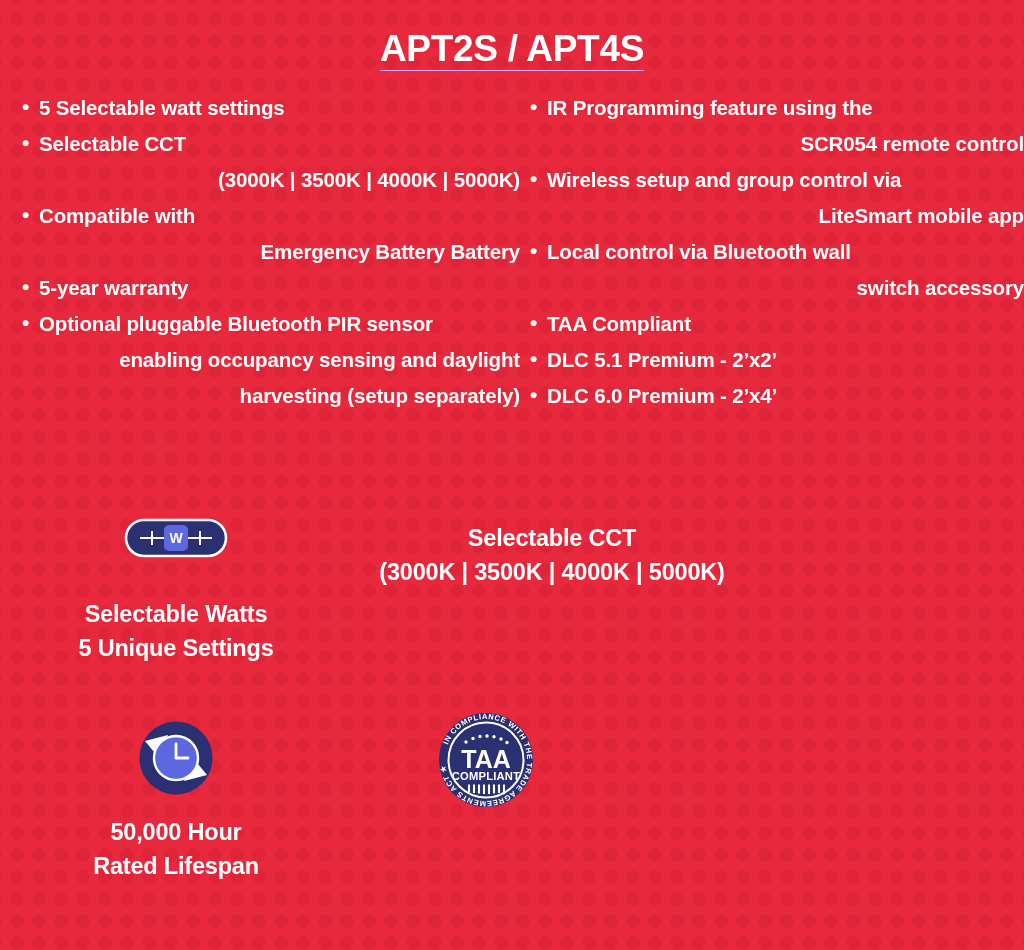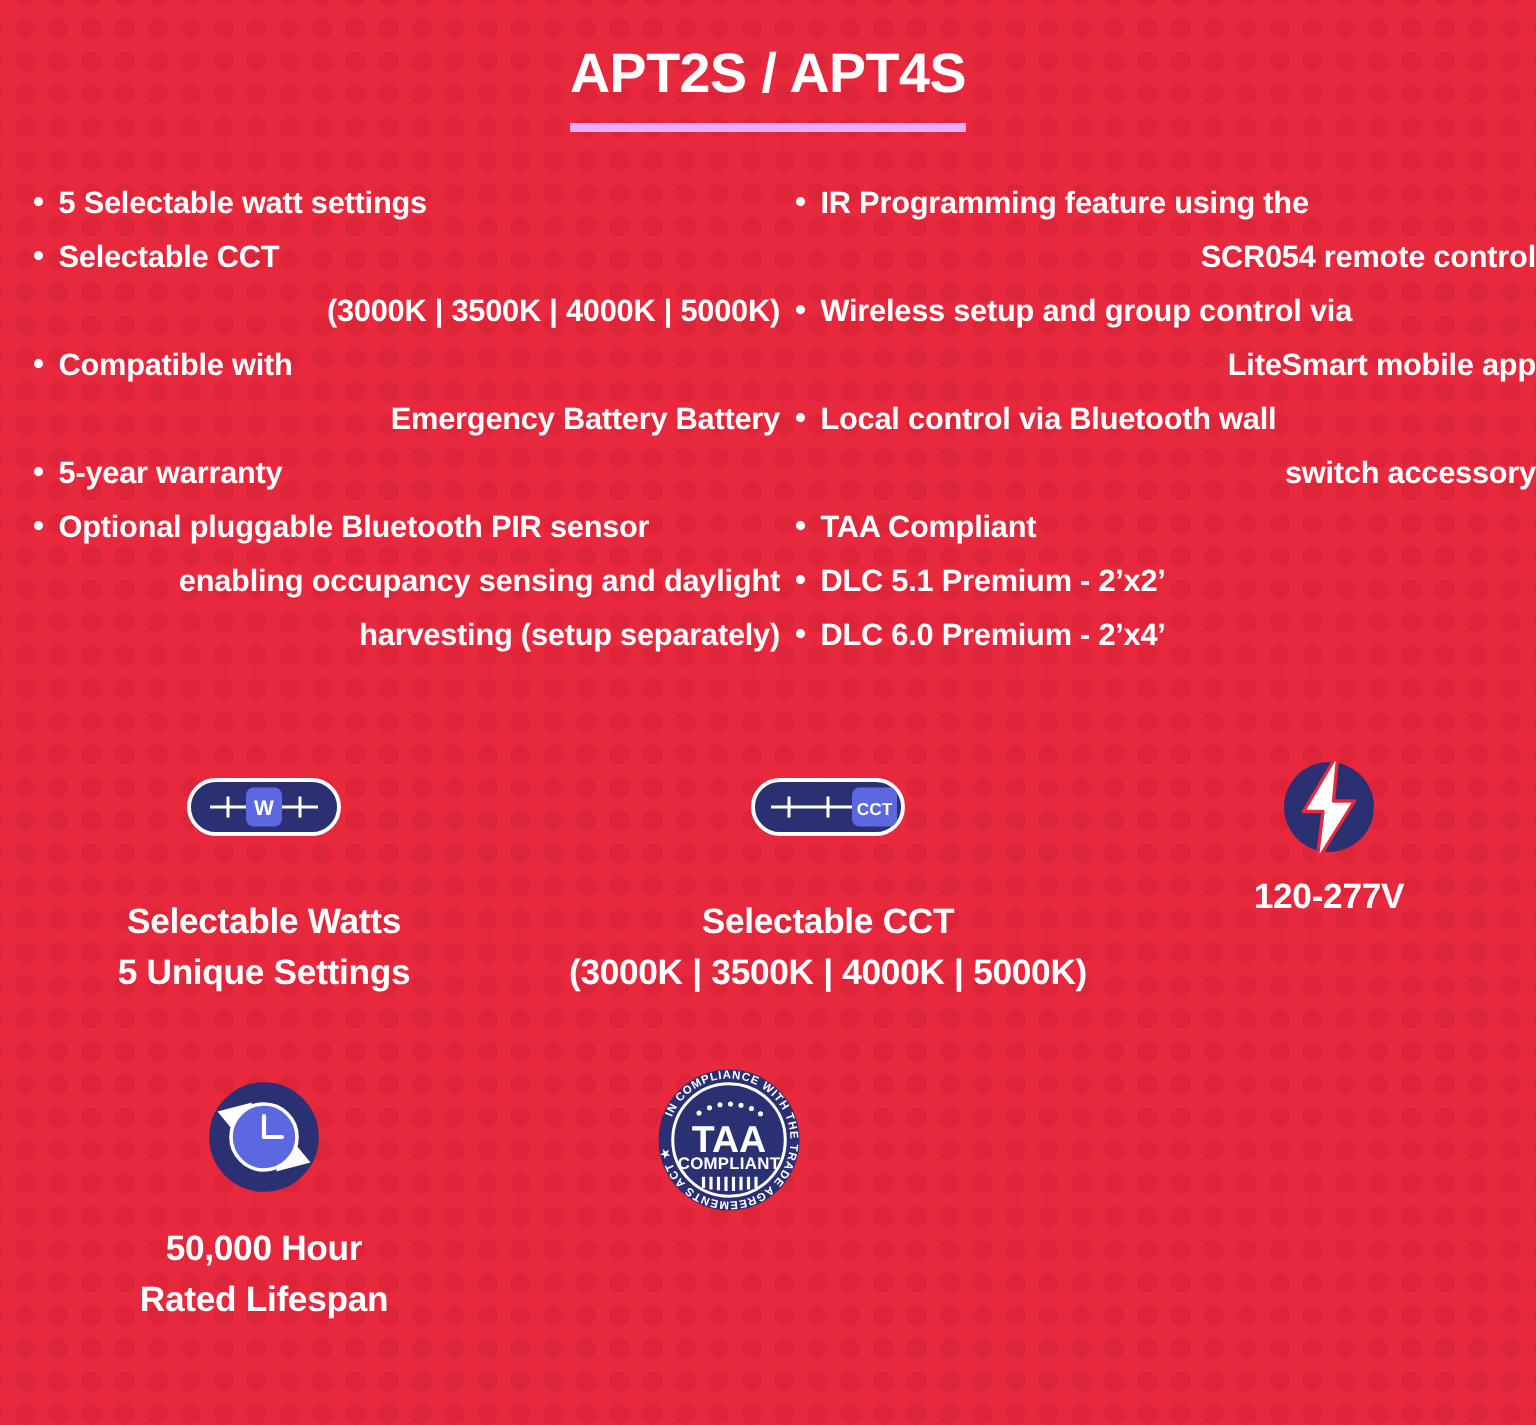--- a/index.html
+++ b/index.html
@@ -38,28 +38,28 @@
   .title-wrap {
     text-align: center;
     padding-top: 28px;
   }
   .title {
     display: inline-block;
     color: #ffffff;
     font-size: 37px;
     font-weight: bold;
     letter-spacing: -0.3px;
-    padding-bottom: 12px;
-    border-bottom: 6px solid #f0abfc;
+    padding-bottom: 0;
+    border-bottom: 1px solid #f0abfc;
   }
 
   
   .cols {
     position: absolute;
-    top: 118px;
+    top: 90px;
     left: 0;
     width: 1024px;
     display: flex;
   }
   .col { }
   .col-left  { width: 520px; padding-left: 22px; }
   .col-right { width: 504px; padding-left: 10px; }
 
   .bullet {
     color: #ffffff;
@@ -203,43 +203,24 @@
           <line x1="76" y1="13" x2="76" y2="27" stroke="#ffffff" stroke-width="2"></line>
           <rect x="40" y="7" width="24" height="26" rx="5" ry="5" fill="#5b68e0"></rect>
           <text x="52" y="25" text-anchor="middle" fill="#ffffff" font-family="Liberation Sans, sans-serif" font-size="14" font-weight="bold">W</text>
         </svg>
       </div>
       <div class="feat-label">Selectable Watts
 5 Unique Settings</div>
     </div>
 
     <div class="feat f-cct">
-      <div class="feat-icon">
-        <svg width="104" height="40" viewBox="0 0 104 40" aria-hidden="true">
-          <rect x="2" y="2" width="100" height="36" rx="18" ry="18" fill="#2b3073" stroke="#ffffff" stroke-width="2.6"></rect>
-          <line x1="14" y1="20" x2="72" y2="20" stroke="#ffffff" stroke-width="2"></line>
-          <line x1="26" y1="13" x2="26" y2="27" stroke="#ffffff" stroke-width="2"></line>
-          <line x1="52" y1="13" x2="52" y2="27" stroke="#ffffff" stroke-width="2"></line>
-          <rect x="68" y="7" width="30" height="26" rx="5" ry="5" fill="#5b68e0"></rect>
-          <text x="83" y="25" text-anchor="middle" fill="#ffffff" font-family="Liberation Sans, sans-serif" font-size="11.5" font-weight="bold">CCT</text>
-        </svg>
-      </div>
       <div class="feat-label">Selectable CCT
 (3000K | 3500K | 4000K | 5000K)</div>
     </div>
 
-    <div class="feat f-volt">
-      <div class="feat-icon">
-        <svg width="76" height="76" viewBox="0 0 76 76" aria-hidden="true">
-          <circle cx="38" cy="38" r="30" fill="#2b3073"></circle>
-          <path d="M44 2 L21 41 L34 41 L30 74 L55 34 L41 34 Z" fill="#ffffff" stroke="#e8283c" stroke-width="2.2" stroke-linejoin="round"></path>
-        </svg>
-      </div>
-      <div class="feat-label">120-277V</div>
-    </div>
 
   </div>
 
   <div class="features row-2 feat-row">
 
     <div class="feat f-life pad-top-life">
       <div class="feat-icon">
         <svg width="78" height="78" viewBox="0 0 78 78" aria-hidden="true">
           <circle cx="39" cy="39" r="29" fill="none" stroke="#2b3073" stroke-width="15"></circle>
           <polygon points="8,22 31,16 22,39" fill="#ffffff"></polygon>

